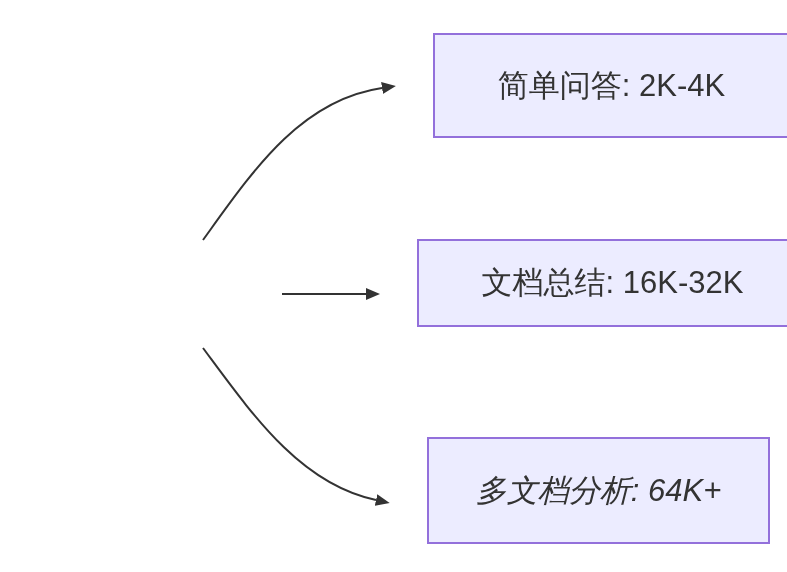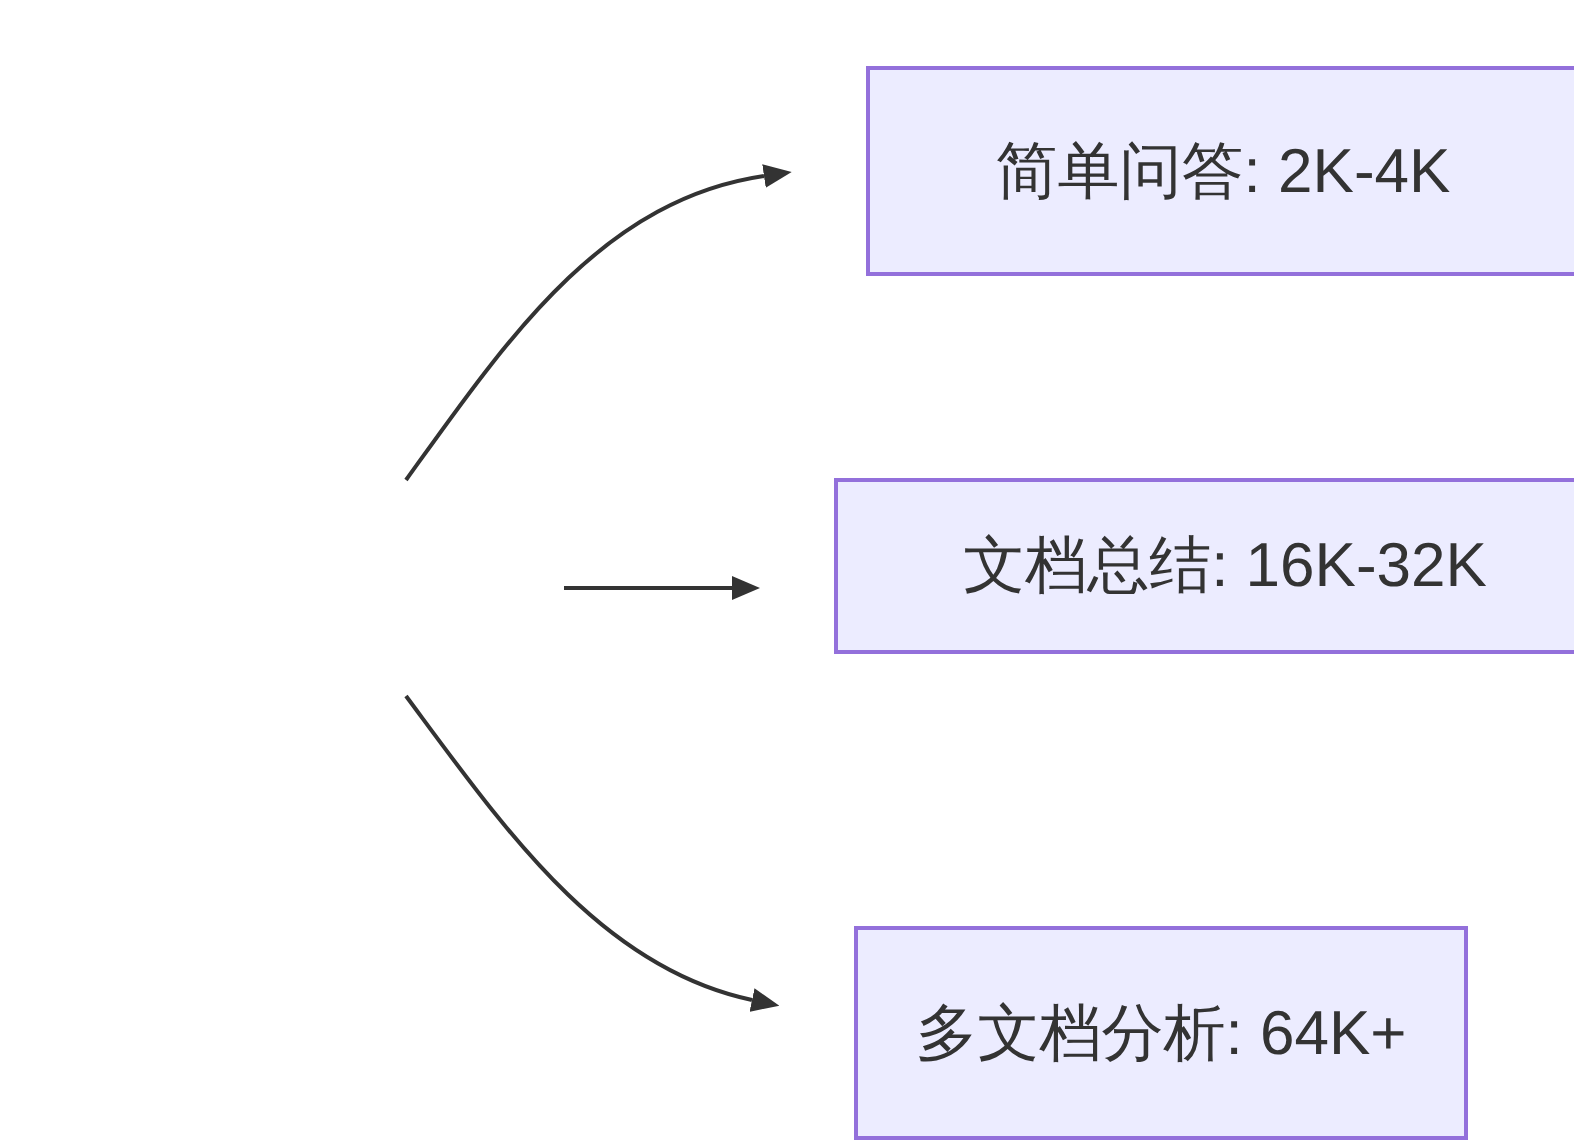--- a/index.html
+++ b/index.html
@@ -51,21 +51,21 @@
   }
   .node .label {
     color: var(--text-color);
     font-size: 31px;
     line-height: 1.2;
     white-space: nowrap;
   }
   .node-root { left: 32px;  top: 240px; width: 250px; height: 108px; }
   .node-qa   { left: 396px; top: 33px;  width: 357px; height: 105px; }
   .node-doc  { left: 380px; top: 239px; width: 391px; height: 88px; }
-  .node-multi{ left: 390px; top: 463px; width: 307px; height: 107px; }
+  .node-multi{ left: 390px; top: 437px; width: 343px; height: 107px; font-style: italic; }
 </style>
 </head>
 <body>
 
 <div class="canvas">
 
   <svg class="edges" viewBox="0 0 787 572" xmlns="http://www.w3.org/2000/svg">
     <defs>
       <marker id="arrow" markerUnits="userSpaceOnUse" markerWidth="14" markerHeight="12" refX="0" refY="6" orient="auto">
         <path class="arrowhead-shape" d="M0,0 L14,6 L0,12 Z"></path>

